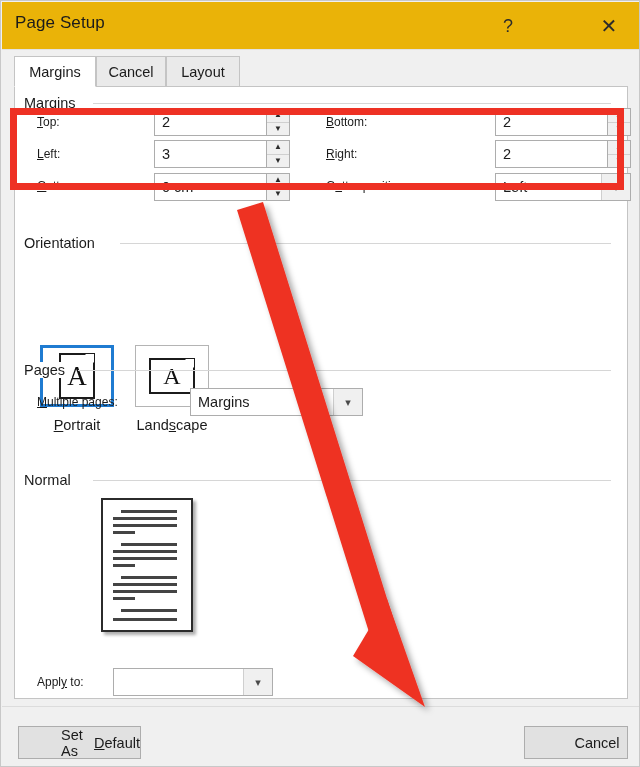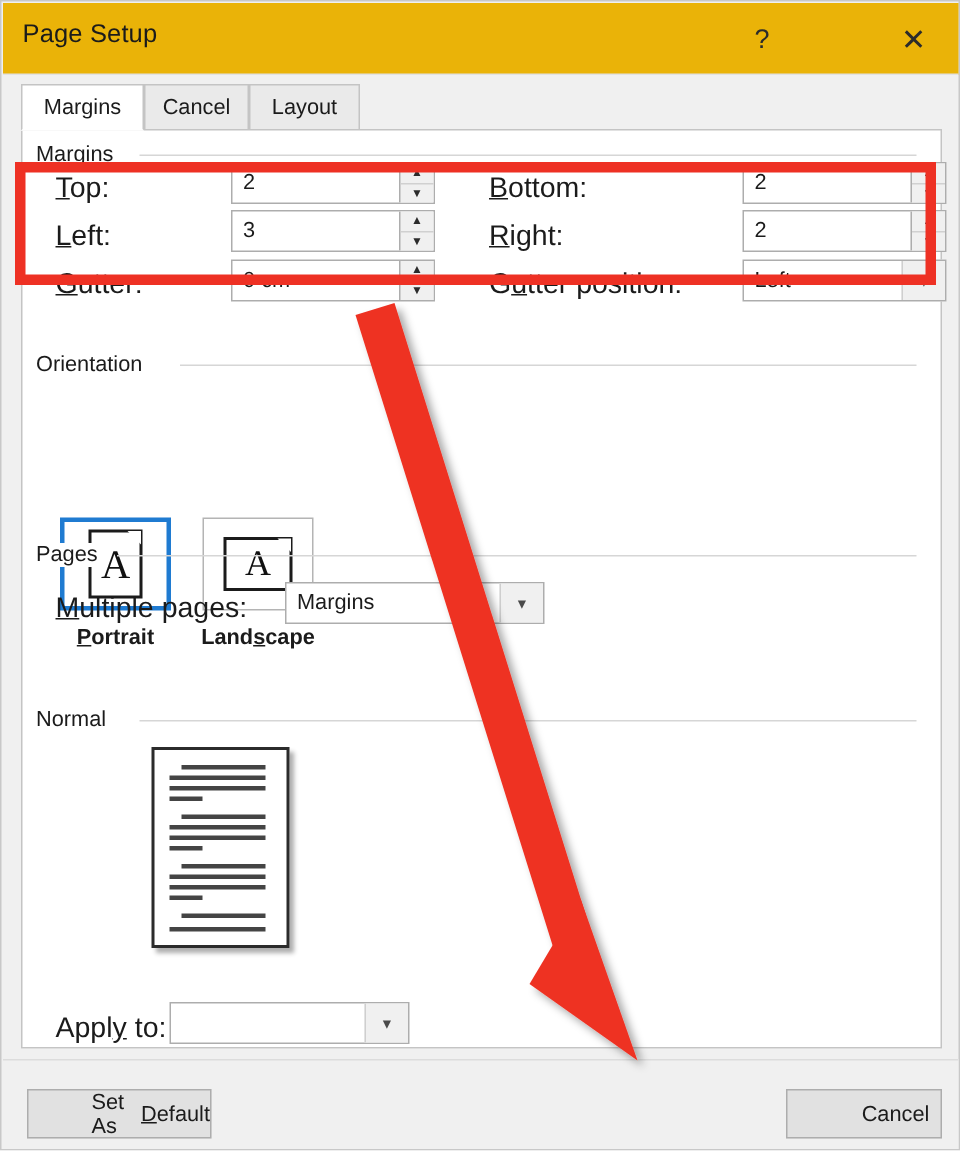--- a/index.html
+++ b/index.html
@@ -103,21 +103,21 @@
     z-index: 2;
   }
   .group-rule {
     position: absolute;
     height: 1px;
     background: #d6d6d6;
   }
 
   .fld-label {
     position: absolute;
-    font-size: 19px;
+    font-size: 12px;
     color: #1b1b1b;
     white-space: nowrap;
   }
   .fld-label u { text-decoration: underline; }
 
   
   .spin {
     position: absolute;
     height: 28px;
     box-sizing: border-box;
@@ -202,21 +202,20 @@
   .orient-item.selected {
     border: 3px solid #1f7bd1;
     padding: 0;
   }
   .orient-cap {
     position: absolute;
     top: 330px;
     font-size: 14.5px;
     color: #1b1b1b;
     text-align: center;
-    font-weight: bold;
   }
   .pageicon {
     position: relative;
     border: 2px solid #1b1b1b;
     background: #ffffff;
     display: flex;
     align-items: center;
     justify-content: center;
     font-family: "Liberation Serif", serif;
     color: #111111;

